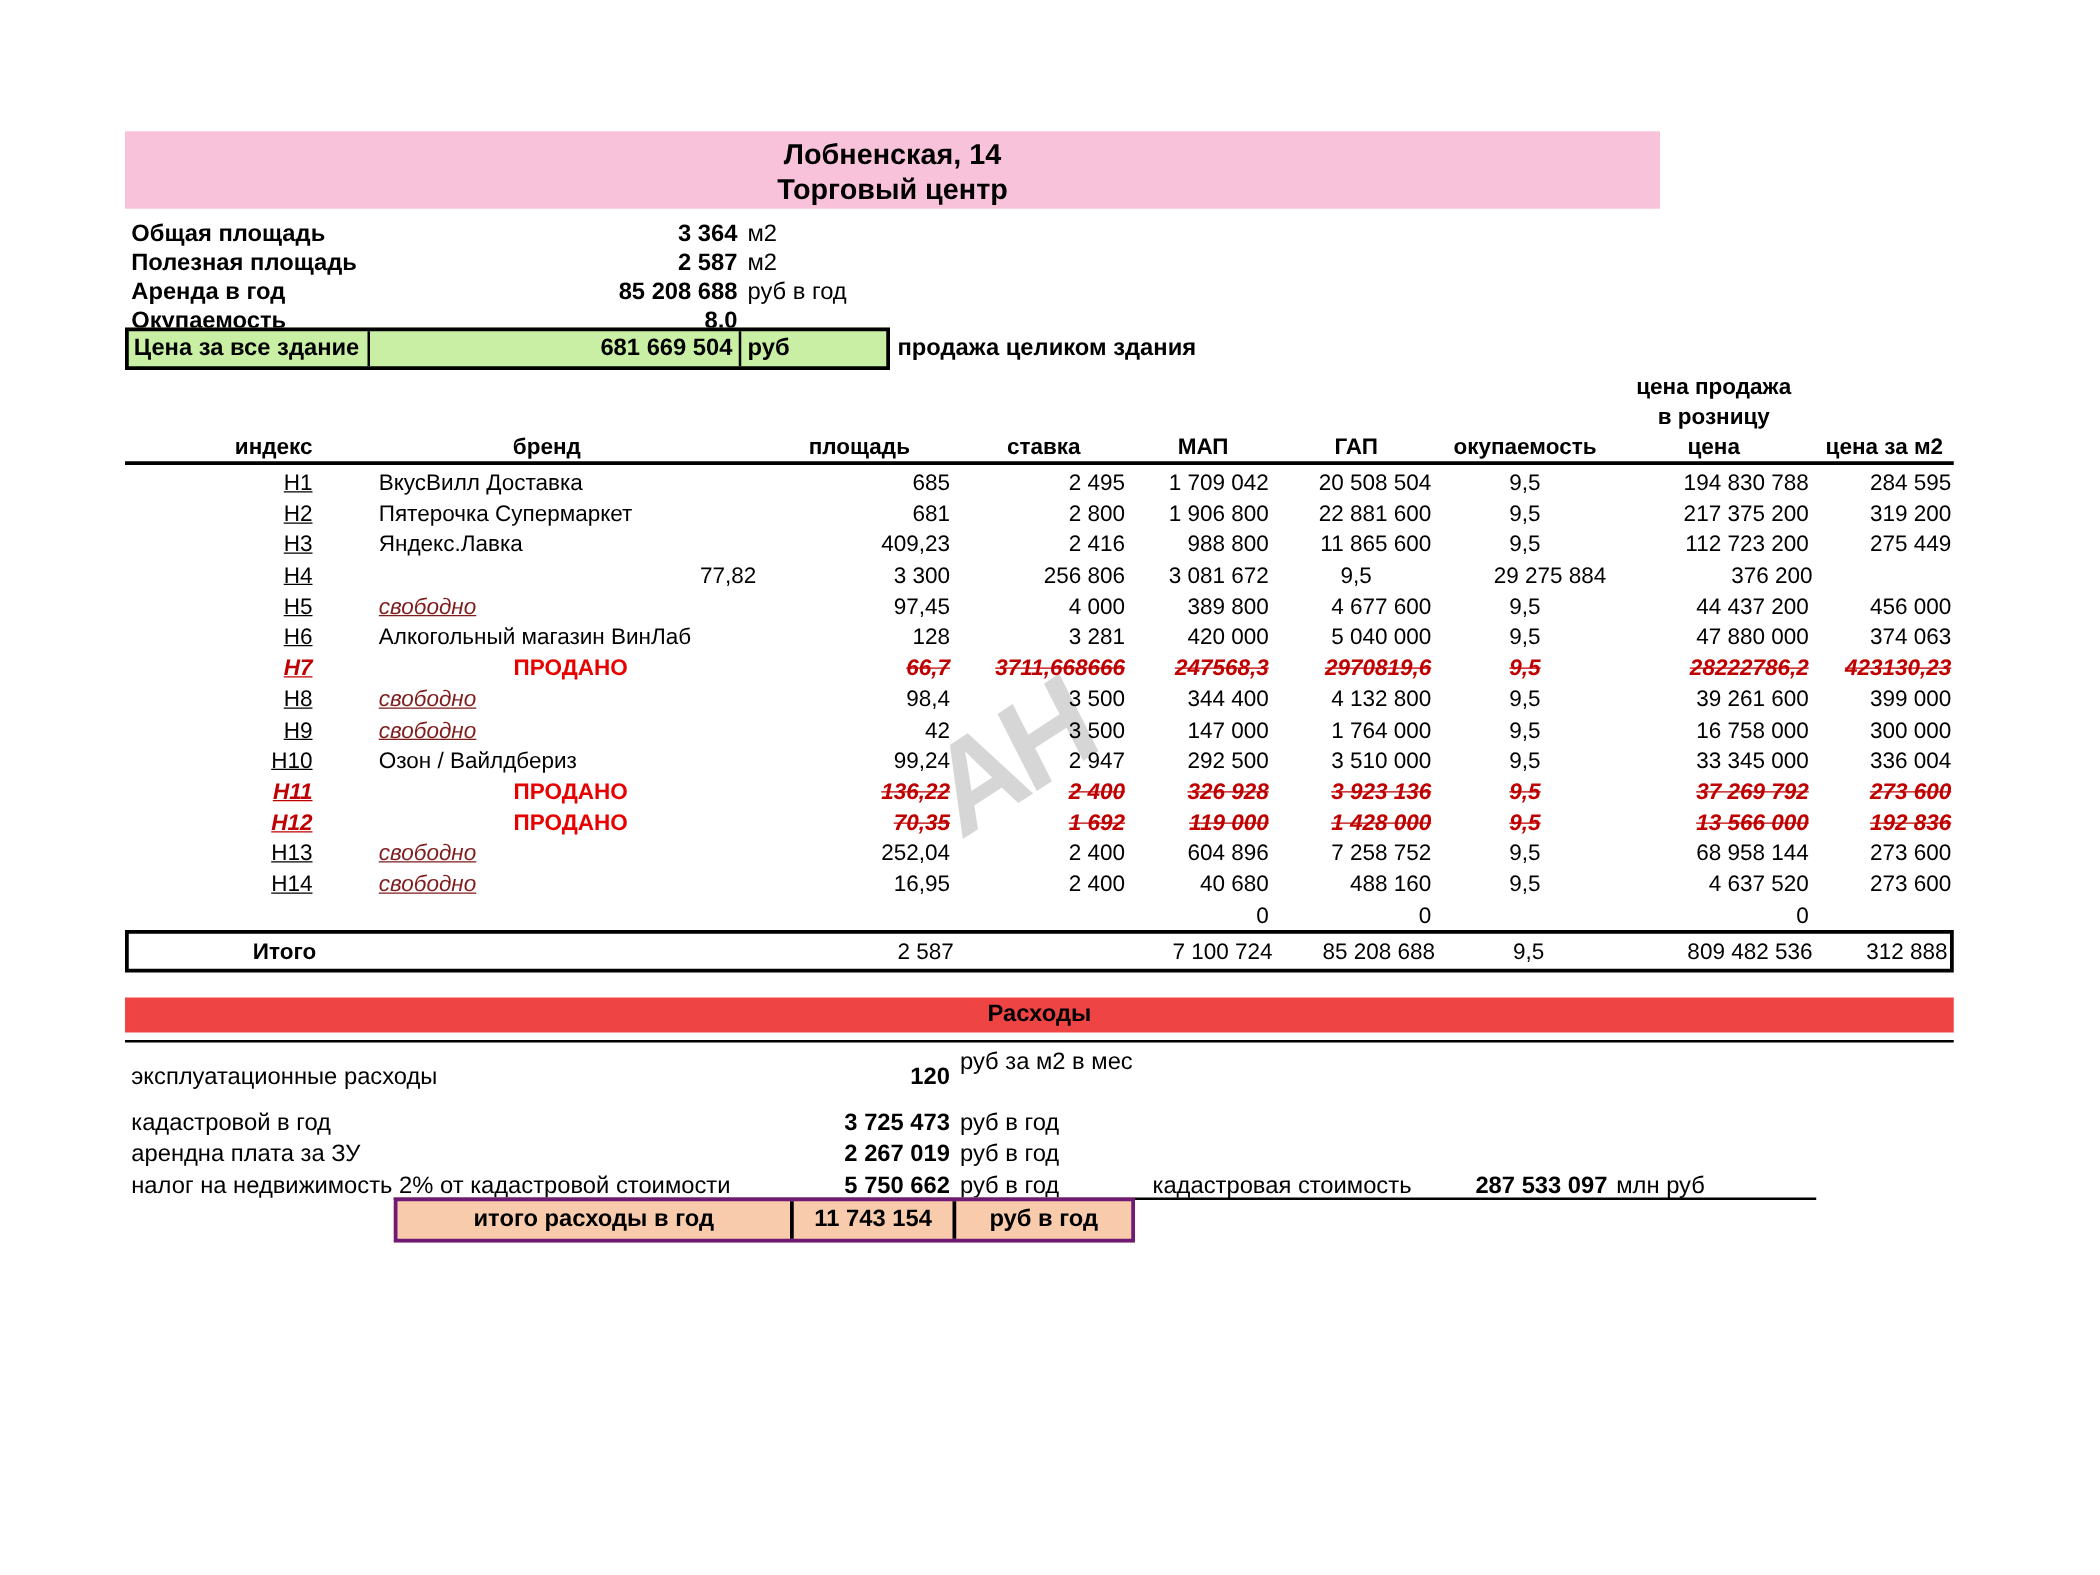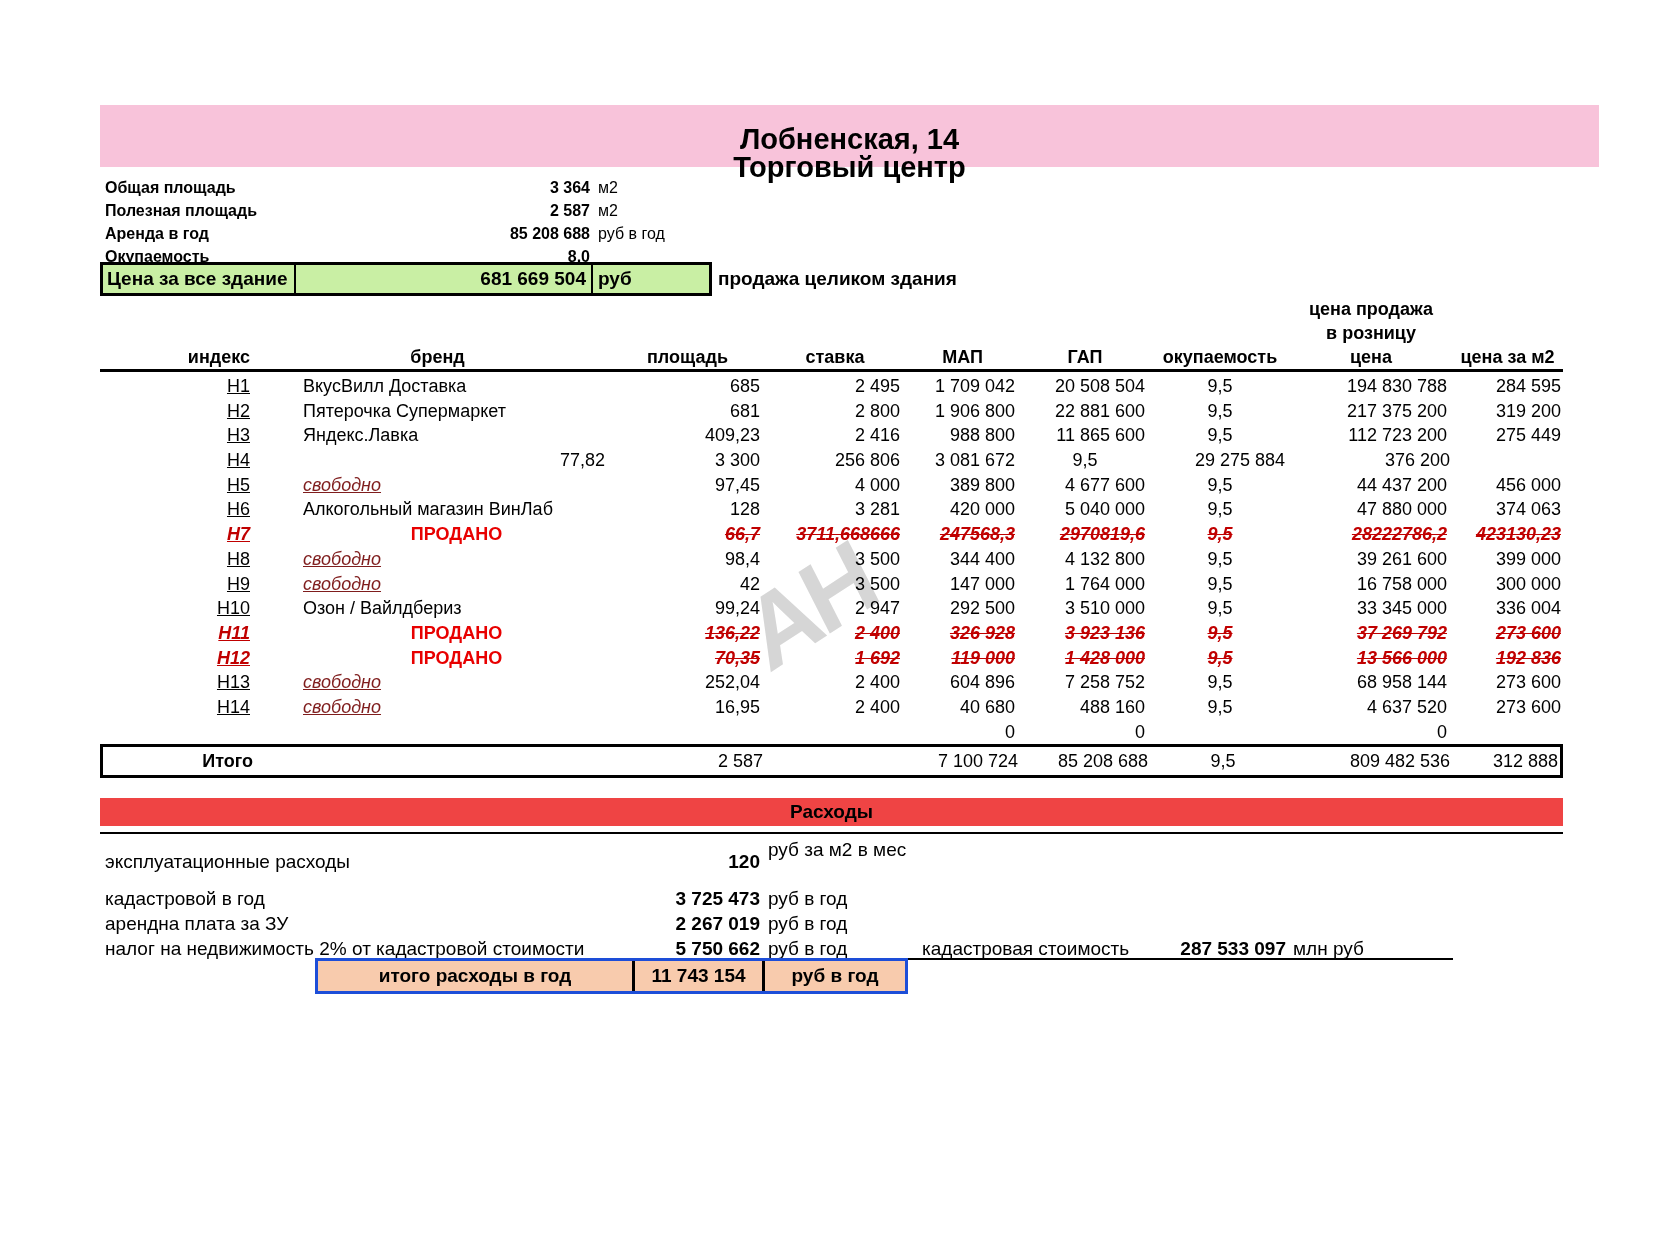--- a/index.html
+++ b/index.html
@@ -1,25 +1,25 @@
 <!DOCTYPE html>
 <html><head>
 <meta charset="utf-8">
 <style>
   html,body{margin:0;padding:0;background:#fff;}
   #page{position:relative;width:1680px;height:1260px;background:#fff;overflow:hidden;
         font-family:"Liberation Sans","DejaVu Sans",sans-serif;color:#000;}
   .abs{position:absolute;}
 
   
-  #title-band{left:100px;top:105px;width:1499px;height:62px;text-align:center;
-              font-weight:bold;font-size:29px;line-height:28px;padding-top:20px;box-sizing:border-box;}
-
-  
-  .sum-row{left:100px;width:760px;height:23px;font-size:16px;line-height:23px;}
+  #title-band{left:100px;top:105px;width:1228px;height:62px;text-align:center;
+              font-weight:bold;font-size:23px;line-height:28px;padding-top:4px;box-sizing:border-box;}
+
+  
+  .sum-row{left:100px;width:760px;height:23px;font-size:19px;line-height:23px;}
   .sum-label{position:absolute;left:5px;font-weight:bold;white-space:nowrap;}
   .sum-value{position:absolute;left:200px;width:290px;text-align:right;font-weight:bold;white-space:nowrap;}
   .sum-unit{position:absolute;left:498px;white-space:nowrap;}
 
   
   #price-box{left:100px;top:262px;width:612px;height:34px;border:3px solid #000;box-sizing:border-box;
              display:flex;align-items:center;font-size:19px;font-weight:bold;}
   #price-box .cell-label{width:193px;align-self:stretch;display:flex;align-items:center;
              border-right:2px solid #000;padding-left:4px;box-sizing:border-box;}
   #price-box .cell-value{width:297px;align-self:stretch;display:flex;align-items:center;justify-content:flex-end;
@@ -64,21 +64,21 @@
             font-weight:bold;font-size:19px;line-height:28px;}
   #exp-line{left:100px;top:832px;width:1463px;height:2px;background:#000;}
   .exp-label{position:absolute;left:5px;top:0;white-space:nowrap;}
   .exp-value{position:absolute;left:460px;top:0;width:200px;text-align:right;font-weight:bold;white-space:nowrap;}
   .exp-unit{position:absolute;left:668px;top:0;white-space:nowrap;}
   .exp-row{left:100px;width:1000px;font-size:19px;}
   #cad-label{left:922px;top:936px;height:25px;line-height:25px;font-size:19px;white-space:nowrap;}
   #cad-value{left:1140px;top:936px;width:146px;height:25px;line-height:25px;text-align:right;font-weight:bold;font-size:19px;}
   #cad-unit{left:1293px;top:936px;height:25px;line-height:25px;font-size:19px;white-space:nowrap;}
   #exp-line2{left:315px;top:958px;width:1138px;height:2px;background:#000;}
-  #exp-total{left:315px;top:958px;width:593px;height:36px;border:3px solid #1d4ed8;box-sizing:border-box;
+  #exp-total{left:315px;top:958px;width:593px;height:36px;border:3px solid #701a75;box-sizing:border-box;
              display:flex;font-weight:bold;font-size:19px;}
   #exp-total>div{display:flex;align-items:center;justify-content:center;box-sizing:border-box;}
   #exp-total .et-label{width:317px;border-right:3px solid #000;}
   #exp-total .et-value{width:130px;border-right:3px solid #000;}
   #exp-total .et-unit{flex:1;}
 </style>
 </head>
 <body>
 
 <div id="page">

